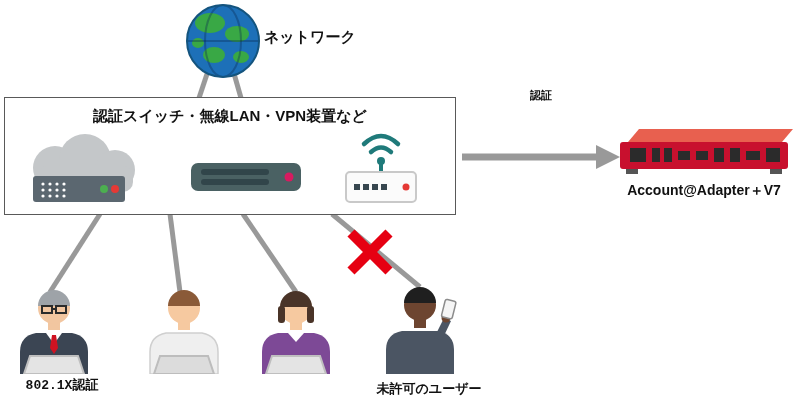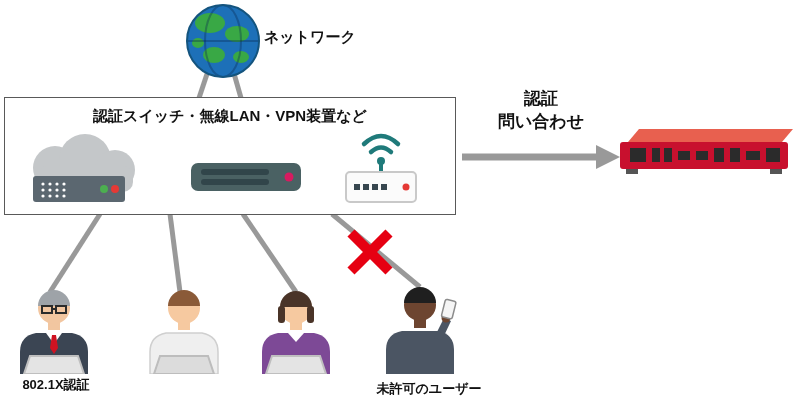--- a/index.html
+++ b/index.html
@@ -10,26 +10,26 @@
   .abs{position:absolute;}
   .layer{position:absolute;left:0;top:0;z-index:0;}
   .label{font-weight:700;white-space:nowrap;}
   .network-label{left:264px;top:28px;font-size:15px;z-index:2;}
   .device-box{
     left:4px;top:97px;width:452px;height:118px;background:#fff;
     border:1px solid #595959;z-index:1;box-sizing:border-box;
   }
   .box-title{text-align:center;margin-top:9px;font-size:15px;font-weight:700;}
   .arrow-label{left:468px;top:88px;width:146px;text-align:center;
-    font-size:17px;font-weight:700;line-height:1.35;z-index:2;}
+    font-size:11px;font-weight:700;line-height:1.35;z-index:2;}
   .appliance-wrap{left:612px;top:124px;z-index:2;}
   .appliance-label{left:608px;top:182px;width:192px;text-align:center;font-size:14px;z-index:2;}
   .person{z-index:2;}
   .user-label{font-size:13px;text-align:center;z-index:2;}
-  .ul-1{left:0px;top:376px;width:112px;}
+  .ul-1{left:6px;top:376px;width:112px;font-family:Liberation Mono, monospace;}
   .ul-2{left:135px;top:376px;width:100px;}
   .ul-3{left:247px;top:376px;width:100px;}
   .ul-4{left:364px;top:380px;width:130px;}
   .deny-x{z-index:3;left:344px;top:226px;}
   .globe-wrap{left:184px;top:2px;z-index:2;}
   .icon-abs{position:absolute;}
 </style>
 </head>
 <body>
 
@@ -118,21 +118,20 @@
         </g>
         <circle cx="66" cy="63" r="3.5" fill="#e53935"></circle>
       </svg>
     </div>
   </div>
 
   <div class="abs label network-label">ネットワーク</div>
 
   <div class="abs arrow-label">
     <div>認証</div>
-    <div>問い合わせ</div>
   </div>
 
   <div class="abs appliance-wrap">
     <svg width="186" height="54" viewBox="0 0 186 54">
       <polygon points="16,18 170,18 181,5 27,5" fill="#e8604f"></polygon>
       <rect x="8" y="18" width="168" height="27" rx="3" fill="#c8102e"></rect>
       <g fill="#2b2b2b">
         <rect x="18" y="24" width="16" height="14"></rect>
         <rect x="40" y="24" width="8" height="14"></rect>
         <rect x="52" y="24" width="8" height="14"></rect>
@@ -140,20 +139,21 @@
         <rect x="84" y="27" width="12" height="9"></rect>
         <rect x="102" y="24" width="10" height="14"></rect>
         <rect x="118" y="24" width="10" height="14"></rect>
         <rect x="134" y="27" width="14" height="9"></rect>
         <rect x="154" y="24" width="14" height="14"></rect>
       </g>
       <rect x="14" y="45" width="12" height="5" fill="#555555"></rect>
       <rect x="158" y="45" width="12" height="5" fill="#555555"></rect>
     </svg>
   </div>
+  <div class="abs label appliance-label">Account@Adapter＋V7</div>
 
   <div class="abs person" style="left:8px;top:278px;">
     <svg width="92" height="96" viewBox="0 0 92 96">
       <path d="M12 96 L12 74 Q12 58 28 55 L64 55 Q80 58 80 74 L80 96 Z" fill="#3b4553"></path>
       <polygon points="38,55 46,66 54,55" fill="#ffffff"></polygon>
       <polygon points="44,57 48,57 50,70 46,76 42,70" fill="#cf1322"></polygon>
       <rect x="40" y="42" width="12" height="10" fill="#f2c6a0"></rect>
       <circle cx="46" cy="30" r="16" fill="#f2c6a0"></circle>
       <path d="M30 28 a16 16 0 0 1 32 0 z" fill="#9ea3a8"></path>
       <rect x="34" y="28" width="10" height="7" fill="none" stroke="#2b2b2b" stroke-width="2"></rect>

